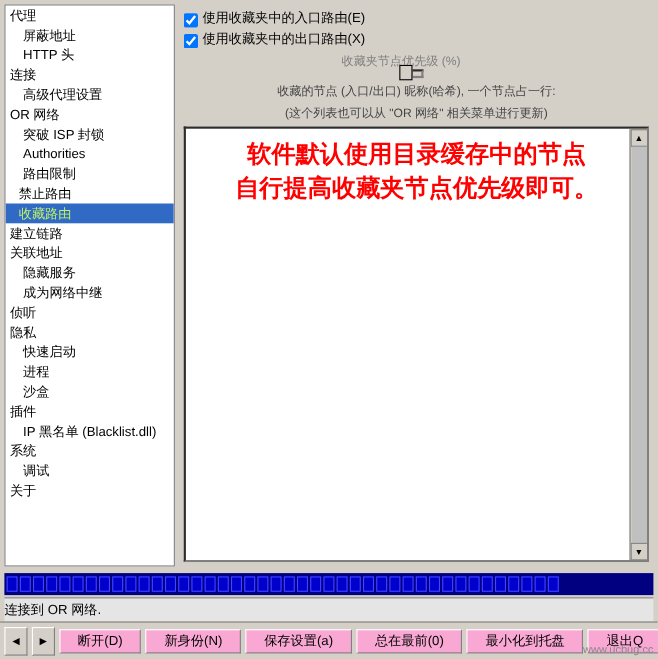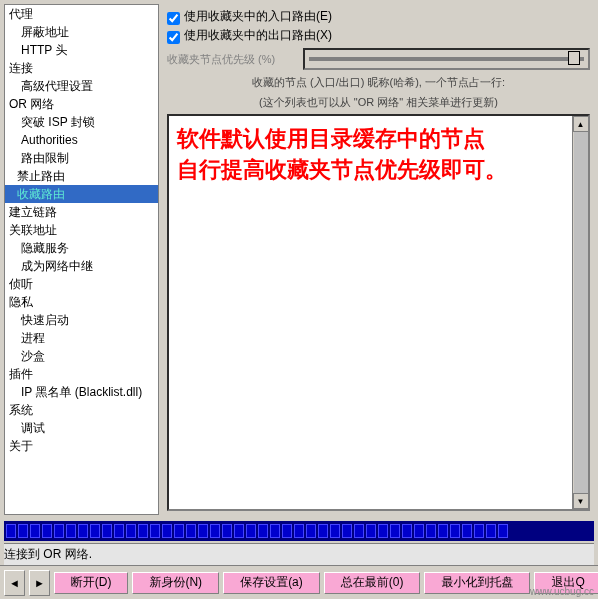--- a/index.html
+++ b/index.html
@@ -41,21 +41,21 @@
 
     .tree-item {
       padding: 1px 4px;
       cursor: pointer;
       white-space: nowrap;
       line-height: 16px;
     }
 
     .tree-item.selected {
       background: #316ac5;
-      color: #5eead4;
+      color: #bef264;
     }
 
     .tree-item.indent1 { padding-left: 16px; }
     .tree-item.indent2 { padding-left: 12px; }
 
     .tree-section-header {
       padding: 1px 4px;
       line-height: 16px;
     }
 
@@ -89,20 +89,21 @@
     .checkbox-label {
       font-size: 12px;
     }
 
     
     .slider-row {
       display: flex;
       align-items: center;
       margin-bottom: 4px;
       margin-top: 2px;
+      flex-direction: column;
     }
 
     .slider-label {
       font-size: 11px;
       color: #808080;
       margin-right: 6px;
       min-width: 130px;
     }
 
     .slider-container {
@@ -150,21 +151,21 @@
       padding: 8px;
       overflow: auto;
       position: relative;
     }
 
     .main-textbox-content {
       font-size: 22px;
       font-weight: bold;
       color: red;
       line-height: 1.4;
-      text-align: left;
+      text-align: center;
     }
 
     
     .scrollbar-stub {
       position: absolute;
       right: 0;
       top: 0;
       width: 16px;
       height: 100%;
       background: #d4d0c8;

